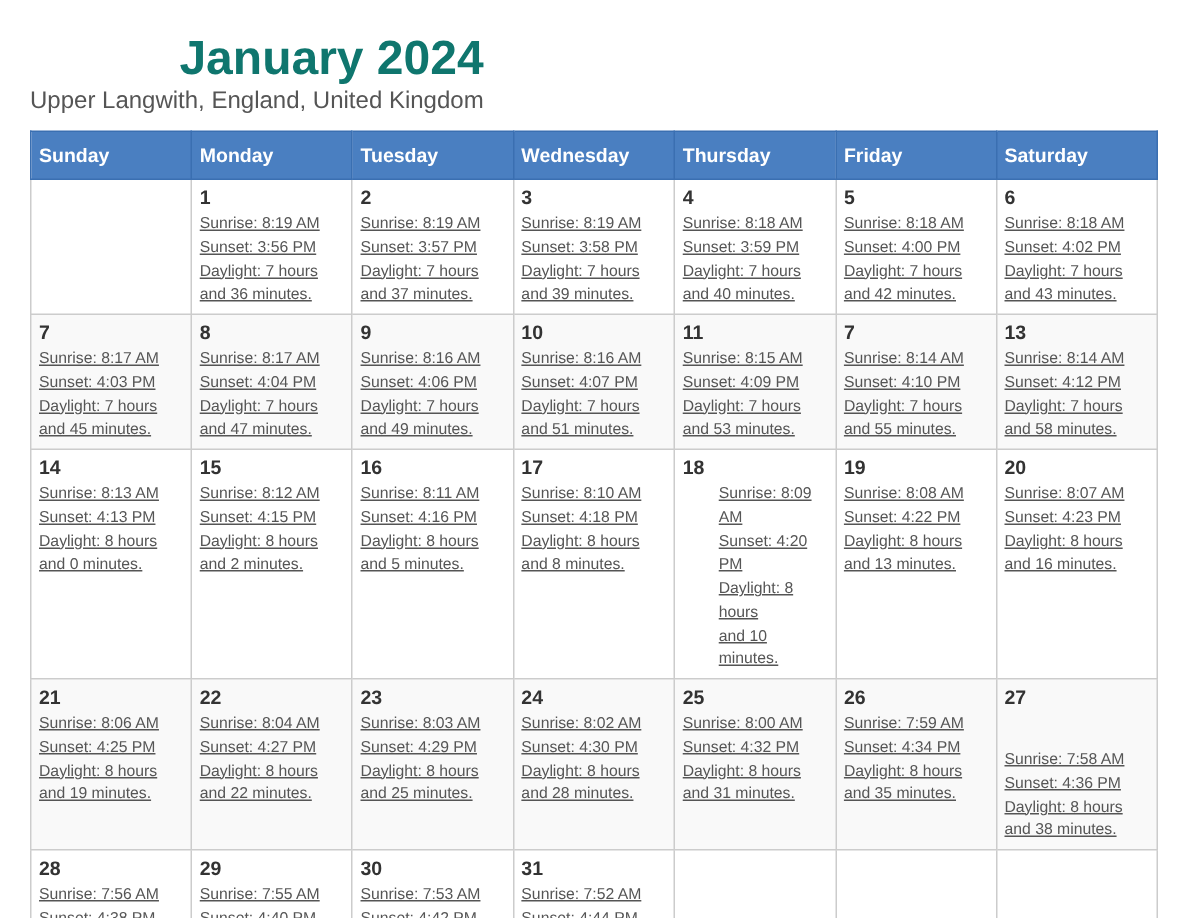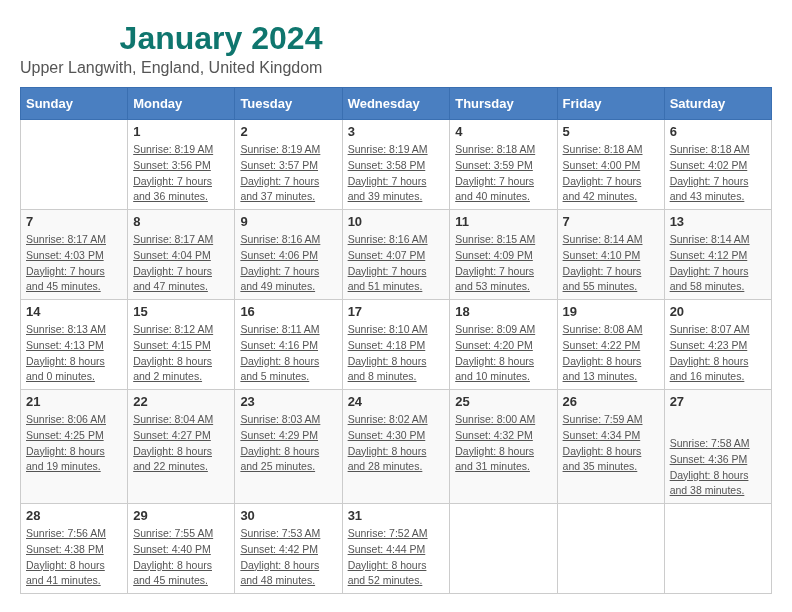--- a/index.html
+++ b/index.html
@@ -236,21 +236,21 @@
         </td>
         <td>
           <div class="day-number">17</div>
           <div class="day-info" style="white-space: pre-line;">Sunrise: 8:10 AM
 Sunset: 4:18 PM
 Daylight: 8 hours
 and 8 minutes.</div>
         </td>
         <td>
           <div class="day-number">18</div>
-          <div class="day-info" style="white-space: pre-line;">Sunrise: 8:09 AM
+          <div class="day-info" style="white-space: pre-line; margin-left: 24px;">Sunrise: 8:09 AM
 Sunset: 4:20 PM
 Daylight: 8 hours
 and 10 minutes.</div>
         </td>
         <td>
           <div class="day-number">19</div>
           <div class="day-info" style="white-space: pre-line;">Sunrise: 8:08 AM
 Sunset: 4:22 PM
 Daylight: 8 hours
 and 13 minutes.</div>

